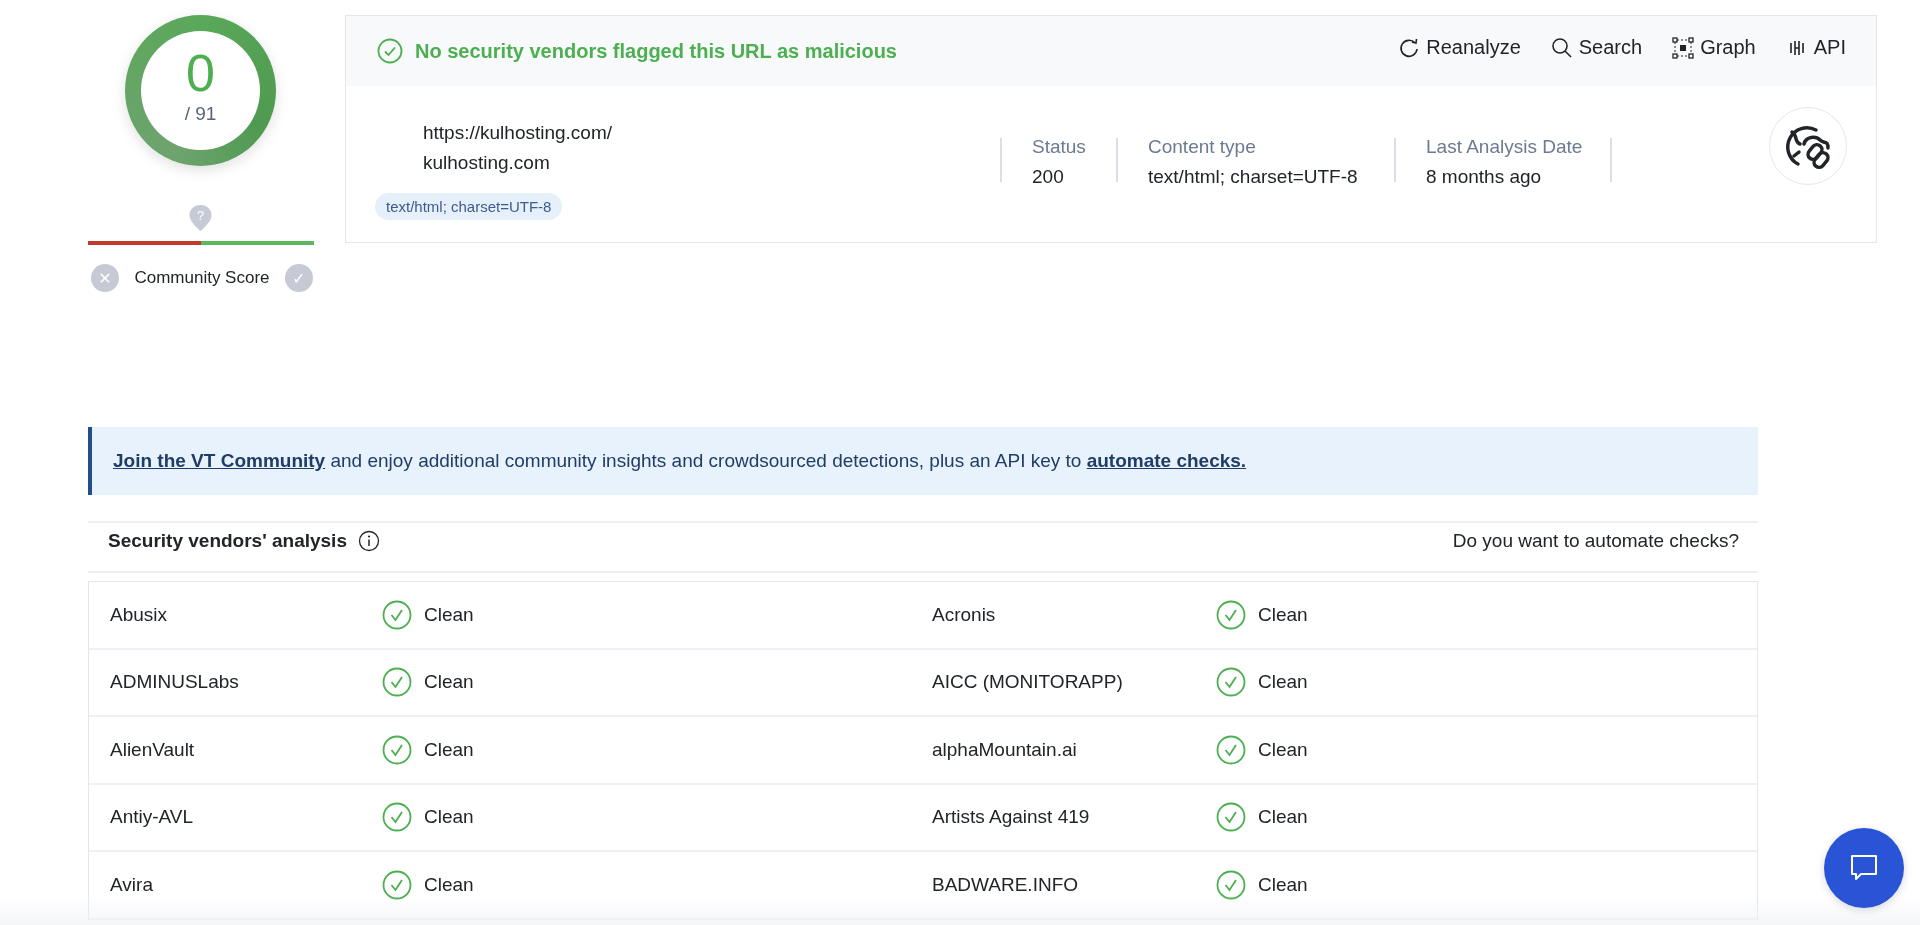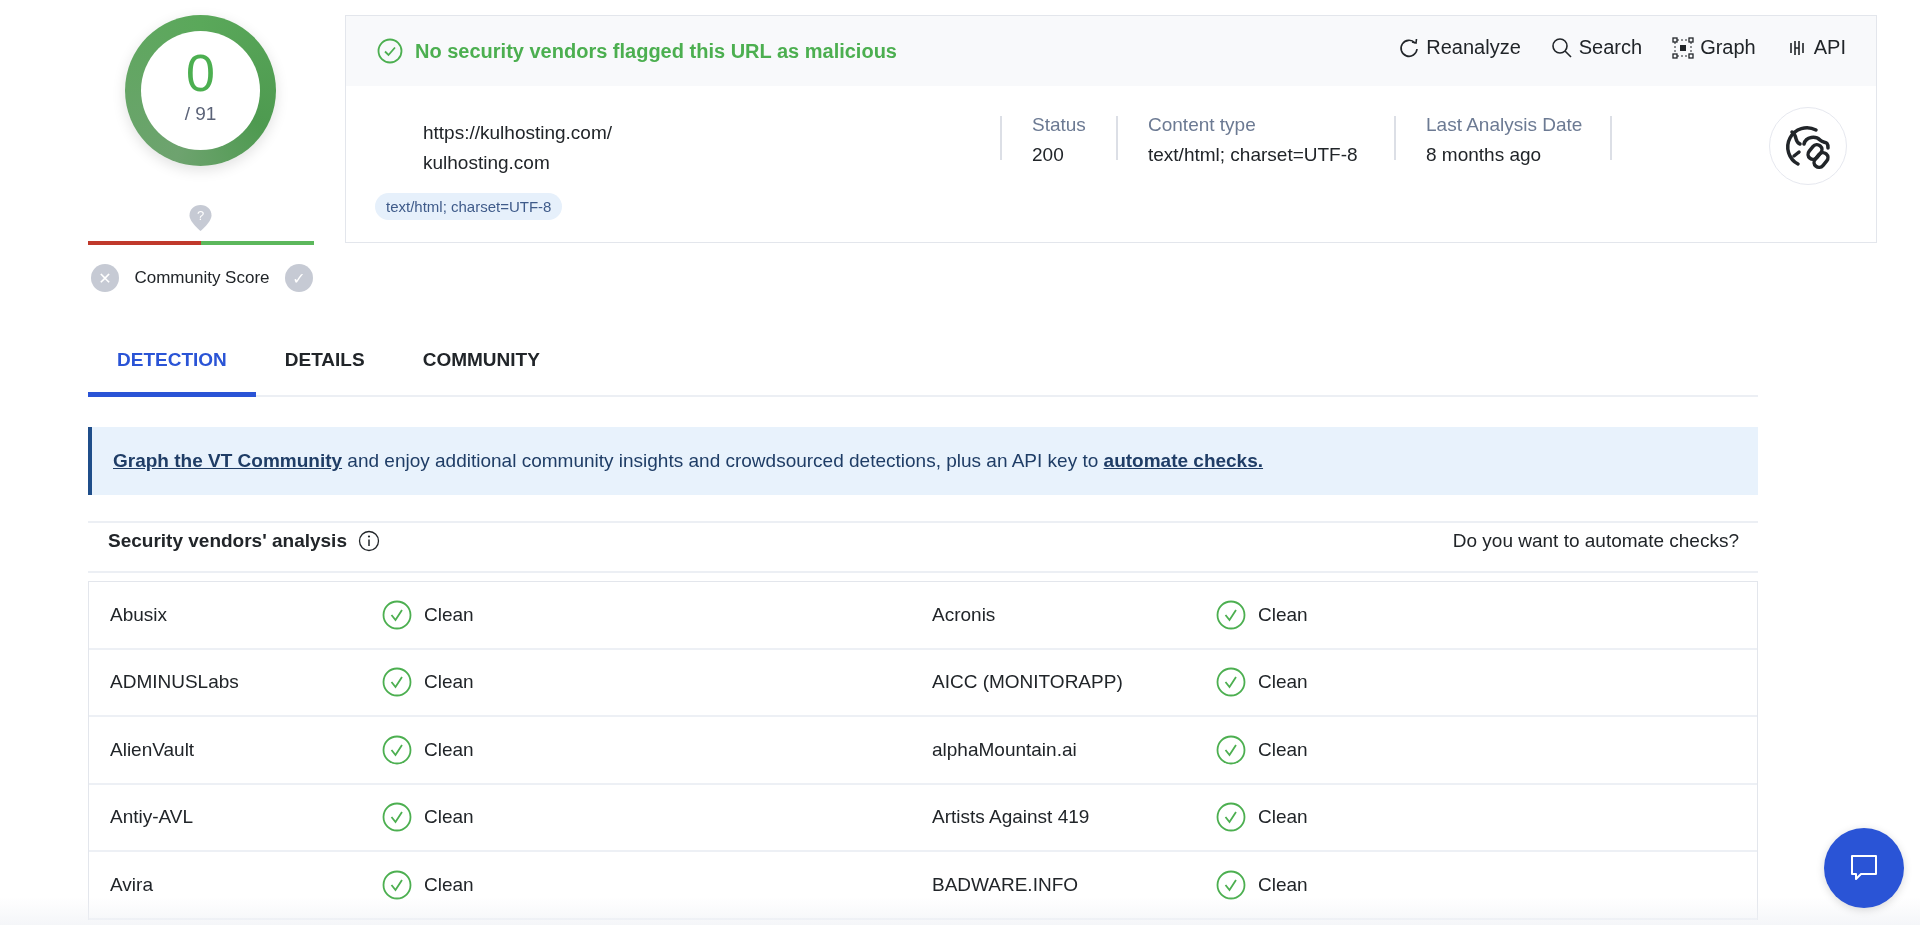--- a/index.html
+++ b/index.html
@@ -25,21 +25,21 @@
   
   .card { position: absolute; left: 345px; top: 15px; width: 1532px; height: 228px; border: 1px solid #e3e6ec; background: #fff; }
   .card-head { height: 70px; background: #f8f9fb; display: flex; align-items: center; padding-left: 31px; }
   .verdict { display: flex; align-items: center; gap: 12px; color: #4caf50; font-weight: bold; font-size: 20px; }
   .actions { position: absolute; right: 30px; top: 20px; display: flex; gap: 30px; align-items: center; }
   .action { display: flex; align-items: center; gap: 6px; font-size: 20px; color: #212529; cursor: pointer; }
   .card-body { position: relative; height: 157px; }
   .url-block { position: absolute; left: 29px; top: 32px; font-size: 19px; line-height: 30px; color: #212529; margin-left: 48px; }
   .tag { position: absolute; left: 29px; top: 107px; background: #e6f0fb; color: #3f5b8a; font-size: 15px; padding: 5px 11px; border-radius: 14px; }
   .meta { position: absolute; top: 30px; display: flex; }
-  .meta-col { padding: 0 30px; border-left: 2px solid #dcdfe6; height: 44px; margin-top: 0; position: relative; }
+  .meta-col { padding: 0 30px; border-left: 2px solid #dcdfe6; height: 44px; margin-top: 22px; position: relative; }
   .meta-col .inner { position: relative; top: -6px; }
   .meta-label { font-size: 19px; color: #6c7a93; line-height: 30px; }
   .meta-val { font-size: 19px; color: #212529; line-height: 30px; }
   .globe { position: absolute; right: 29px; top: 21px; width: 78px; height: 78px; border-radius: 50%; border: 1px solid #e6e8ef; display: flex; align-items: center; justify-content: center; }
 
   
   .tabs { position: absolute; left: 88px; top: 337px; width: 1670px; height: 60px; border-bottom: 2px solid #eceff4; display: flex; }
   .tab { padding: 12px 29px 0; font-size: 19px; font-weight: bold; color: #212529; height: 60px; cursor: pointer; }
   .tab.active { color: #2a54d6; border-bottom: 5px solid #2a54d6; }
 
@@ -177,29 +177,24 @@
           <path d="M12 14 C18 18 14 24 20 26" fill="none" stroke="#212529" stroke-width="3.5" stroke-linecap="round"></path>
           <path d="M14 38 L19 34" fill="none" stroke="#212529" stroke-width="3.5" stroke-linecap="round"></path>
           <path d="M24 26 C26 18 36 18 40 22 C44 26 48 22 48 30" fill="none" stroke="#212529" stroke-width="3.5" stroke-linecap="round"></path>
           <rect x="30" y="26" width="10" height="16" rx="5" transform="rotate(40 35 34)" fill="none" stroke="#212529" stroke-width="3.5"></rect>
           <rect x="36" y="34" width="10" height="16" rx="5" transform="rotate(40 41 42)" fill="none" stroke="#212529" stroke-width="3.5"></rect>
         </svg>
       </div>
     </div>
   </div>
 
-  <div class="tabs">
-    <div class="tab active">DETECTION</div>
-    <div class="tab">DETAILS</div>
-    <div class="tab">COMMUNITY</div>
-  </div>
 
   <div class="banner">
     <span>
-      <a>Graph the VT Community</a><span> and enjoy additional community insights and crowdsourced detections, plus an API key to </span><a>automate checks.</a>
+      <a>Join the VT Community</a><span> and enjoy additional community insights and crowdsourced detections, plus an API key to </span><a>automate checks.</a>
     </span>
   </div>
 
   <div class="sec-head">
     <div class="sec-title">
       <span>Security vendors' analysis</span>
       <svg width="22" height="22" viewBox="0 0 22 22">
         <circle cx="11" cy="11" r="9.5" fill="none" stroke="#212529" stroke-width="1.3"></circle>
         <circle cx="11" cy="6.5" r="1.1" fill="#212529"></circle>
         <path d="M11 9.5 V16" stroke="#212529" stroke-width="1.5"></path>

